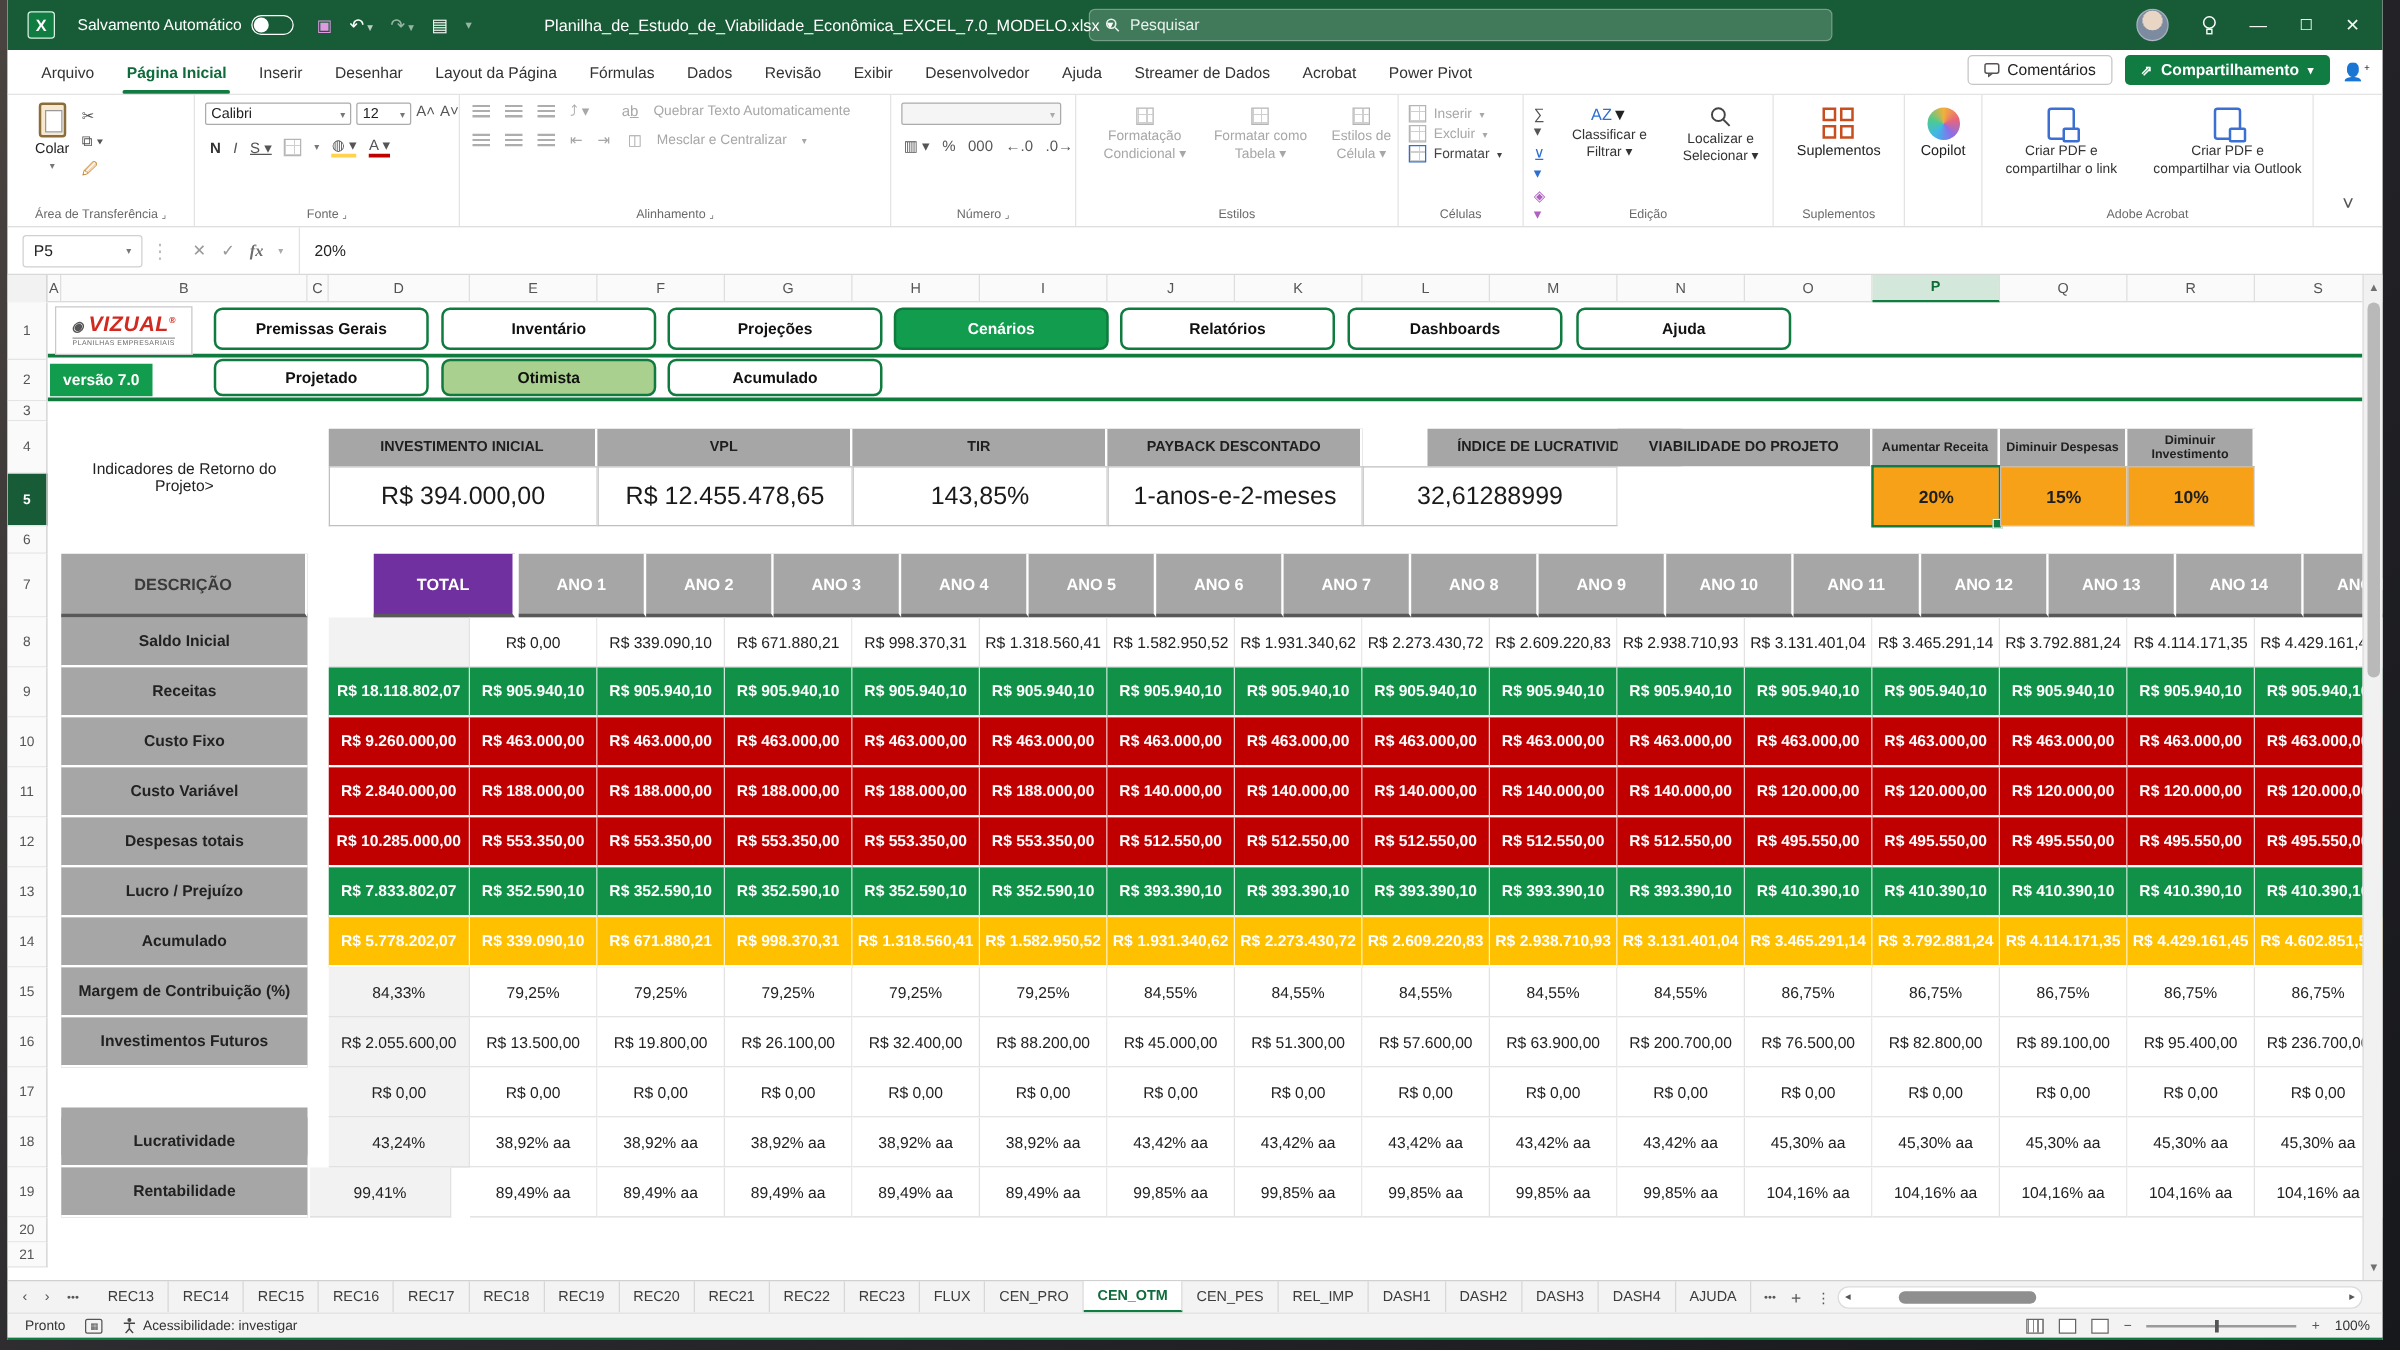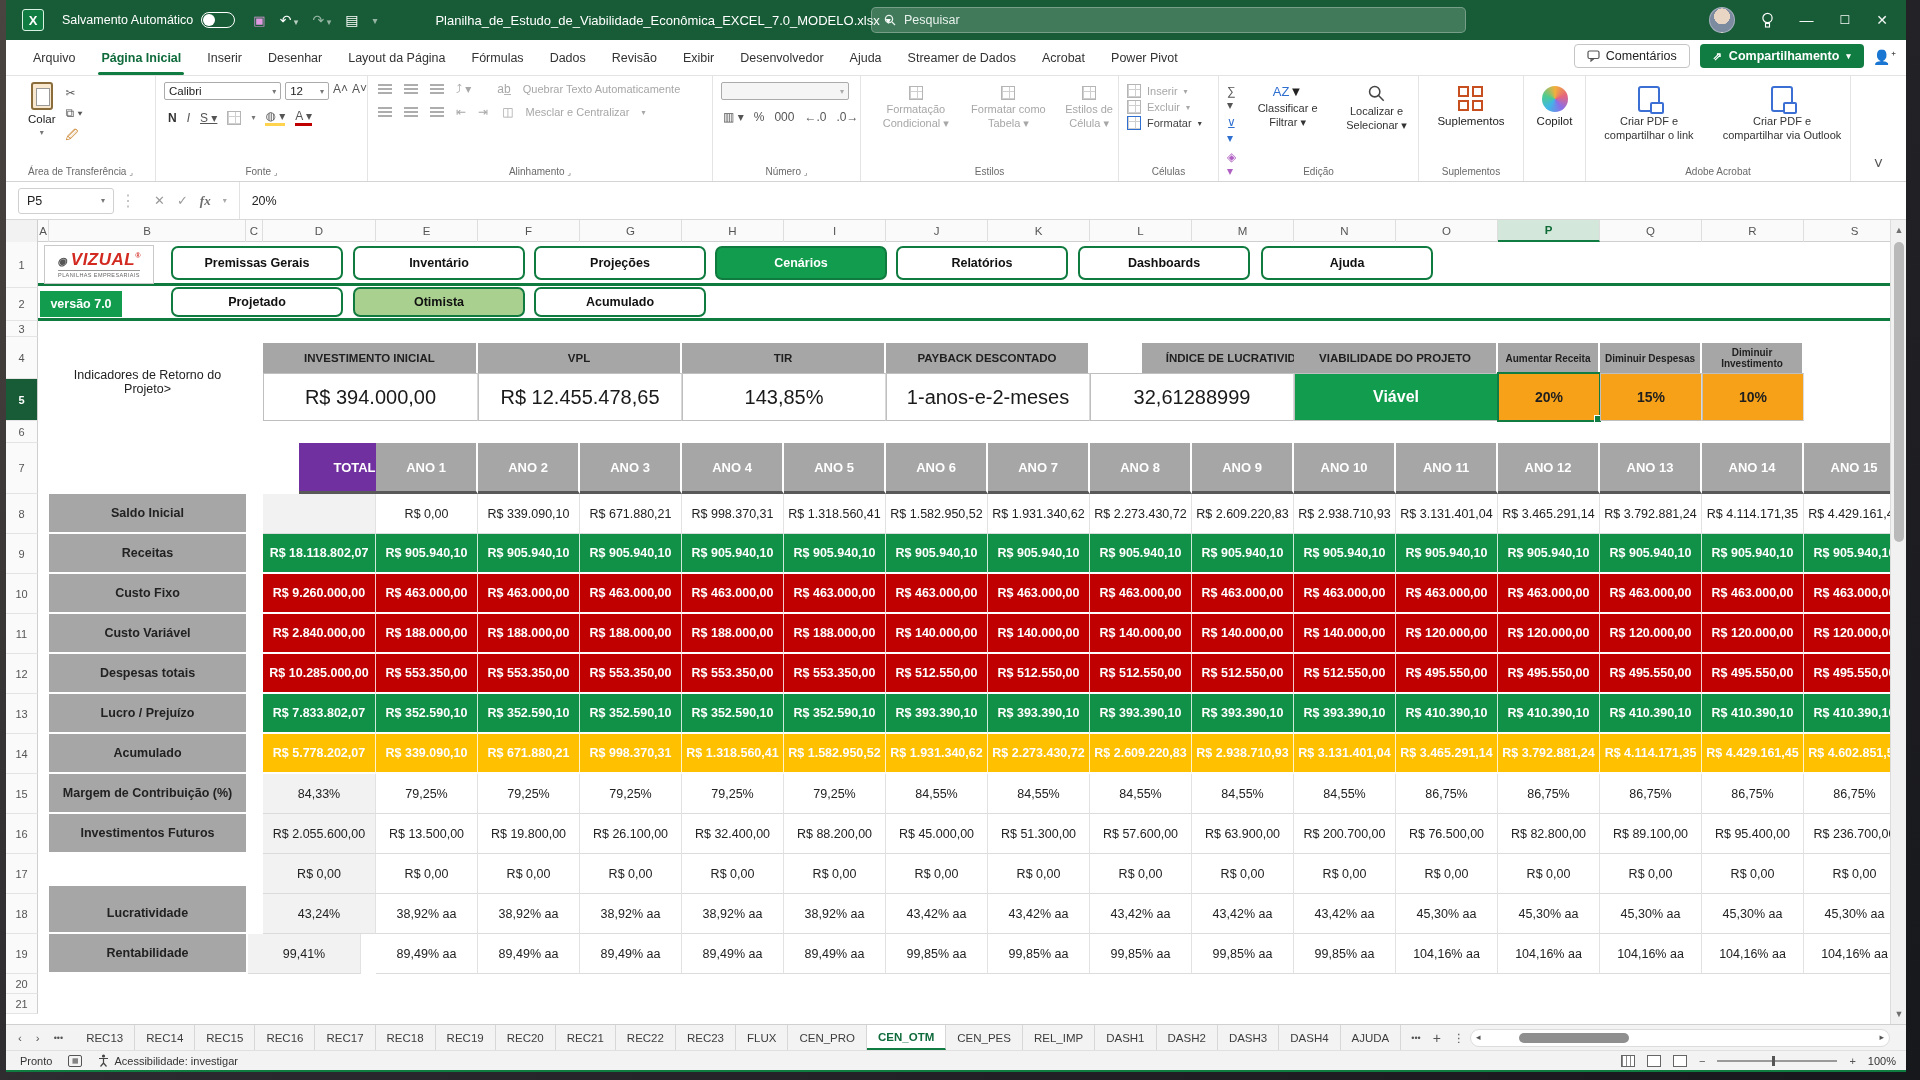--- a/index.html
+++ b/index.html
@@ -88,21 +88,21 @@
   .ind-v.viab { background:#129c4d; color:#fff; font-weight:bold; font-size:16px; }
   .ind-v.lever { background:#f6a118; color:#1f1f1f; font-weight:bold; font-size:14px; }
   .ind-v.sel { outline:2.5px solid #107c41; outline-offset:-1px; }
   .ind-v.sel::after { content:""; position:absolute; right:-3px; bottom:-3px; width:6px; height:6px; background:#107c41; border:1px solid #fff; }
   .ind-h.lever { font-size:10px; }
 
   
   .th { position:absolute; top:201px; height:51px; display:flex; align-items:center; justify-content:center; font-weight:bold; font-size:13px; border-right:2px solid #fff; border-bottom:3px solid #595959; }
   .th.desc { background:#a6a6a6; color:#3a3a3a; }
   .th.total { background:#7030a0; color:#fff;margin-left:36px; }
-  .th.ano { background:#a6a6a6; color:#fff; }
+  .th.ano { background:#a6a6a6; color:#fff;margin-left:39px; }
   .tlabel { position:absolute; background:#a6a6a6; color:#222; font-weight:bold; font-size:12.5px; display:flex; align-items:center; justify-content:center; border-bottom:2px solid #fff; text-align:center; }
   .tcell { position:absolute; font-size:12.5px; font-weight:600; display:flex; align-items:center; justify-content:center; white-space:nowrap; overflow:hidden; }
   .rs-plain { background:#fff; color:#222; border-right:1px solid #e2e2e2; border-bottom:1px solid #dcdcdc; font-weight:400; }
   .rs-plain.total { background:#f2f2f2; }
   .rs-green { background:#119148; color:#fff; border-right:1px solid #ffffffcc; border-bottom:2px solid #fff; }
   .rs-red { background:#c00000; color:#fff; border-right:1px solid #ffffffcc; border-bottom:2px solid #fff; }
   .rs-orange { background:#ffc000; color:#fff; border-right:1px solid #ffffffcc; border-bottom:2px solid #fff; }
 
   
   #vscroll { position:absolute; right:0; top:220px; width:16px; height:804px; background:#f1f1f1; border-left:1px solid #dcdcdc; }
@@ -463,27 +463,27 @@
       <div class="ind-v" style="left: 257px; width: 215px;">R$ 394.000,00</div>
       <div class="ind-h" style="left: 472px; width: 204px;">VPL</div>
       <div class="ind-v" style="left: 472px; width: 204px;">R$ 12.455.478,65</div>
       <div class="ind-h" style="left: 676px; width: 204px;">TIR</div>
       <div class="ind-v" style="left: 676px; width: 204px;">143,85%</div>
       <div class="ind-h" style="left: 880px; width: 204px;">PAYBACK DESCONTADO</div>
       <div class="ind-v" style="left: 880px; width: 204px;">1-anos-e-2-meses</div>
       <div class="ind-h" style="left: 1136px; width: 204px;">ÍNDICE DE LUCRATIVIDADE</div>
       <div class="ind-v" style="left: 1084px; width: 204px;">32,61288999</div>
       <div class="ind-h" style="left: 1288px; width: 204px;">VIABILIDADE DO PROJETO</div>
-      <div class="ind-v viab" style="left: 1288px; width: 204px;">Viável</div>
       <div class="ind-h lever" style="left: 1492px; width: 102px;">Aumentar Receita</div>
       <div class="ind-v lever sel" style="left: 1492px; width: 102px;">20%</div>
       <div class="ind-h lever" style="left: 1594px; width: 102px;">Diminuir Despesas</div>
       <div class="ind-v lever" style="left: 1594px; width: 102px;">15%</div>
       <div class="ind-h lever" style="left: 1696px; width: 102px;">Diminuir Investimento</div>
       <div class="ind-v lever" style="left: 1696px; width: 102px;">10%</div>
+      <div class="th desc" style="left: 43px; width: 197px;">DESCRIÇÃO</div>
       <div class="th total" style="left: 257px; width: 113px;">TOTAL</div>
       <div class="th ano" style="left: 370px; width: 102px;">ANO 1</div>
       <div class="th ano" style="left: 472px; width: 102px;">ANO 2</div>
       <div class="th ano" style="left: 574px; width: 102px;">ANO 3</div>
       <div class="th ano" style="left: 676px; width: 102px;">ANO 4</div>
       <div class="th ano" style="left: 778px; width: 102px;">ANO 5</div>
       <div class="th ano" style="left: 880px; width: 102px;">ANO 6</div>
       <div class="th ano" style="left: 982px; width: 102px;">ANO 7</div>
       <div class="th ano" style="left: 1084px; width: 102px;">ANO 8</div>
       <div class="th ano" style="left: 1186px; width: 102px;">ANO 9</div>

